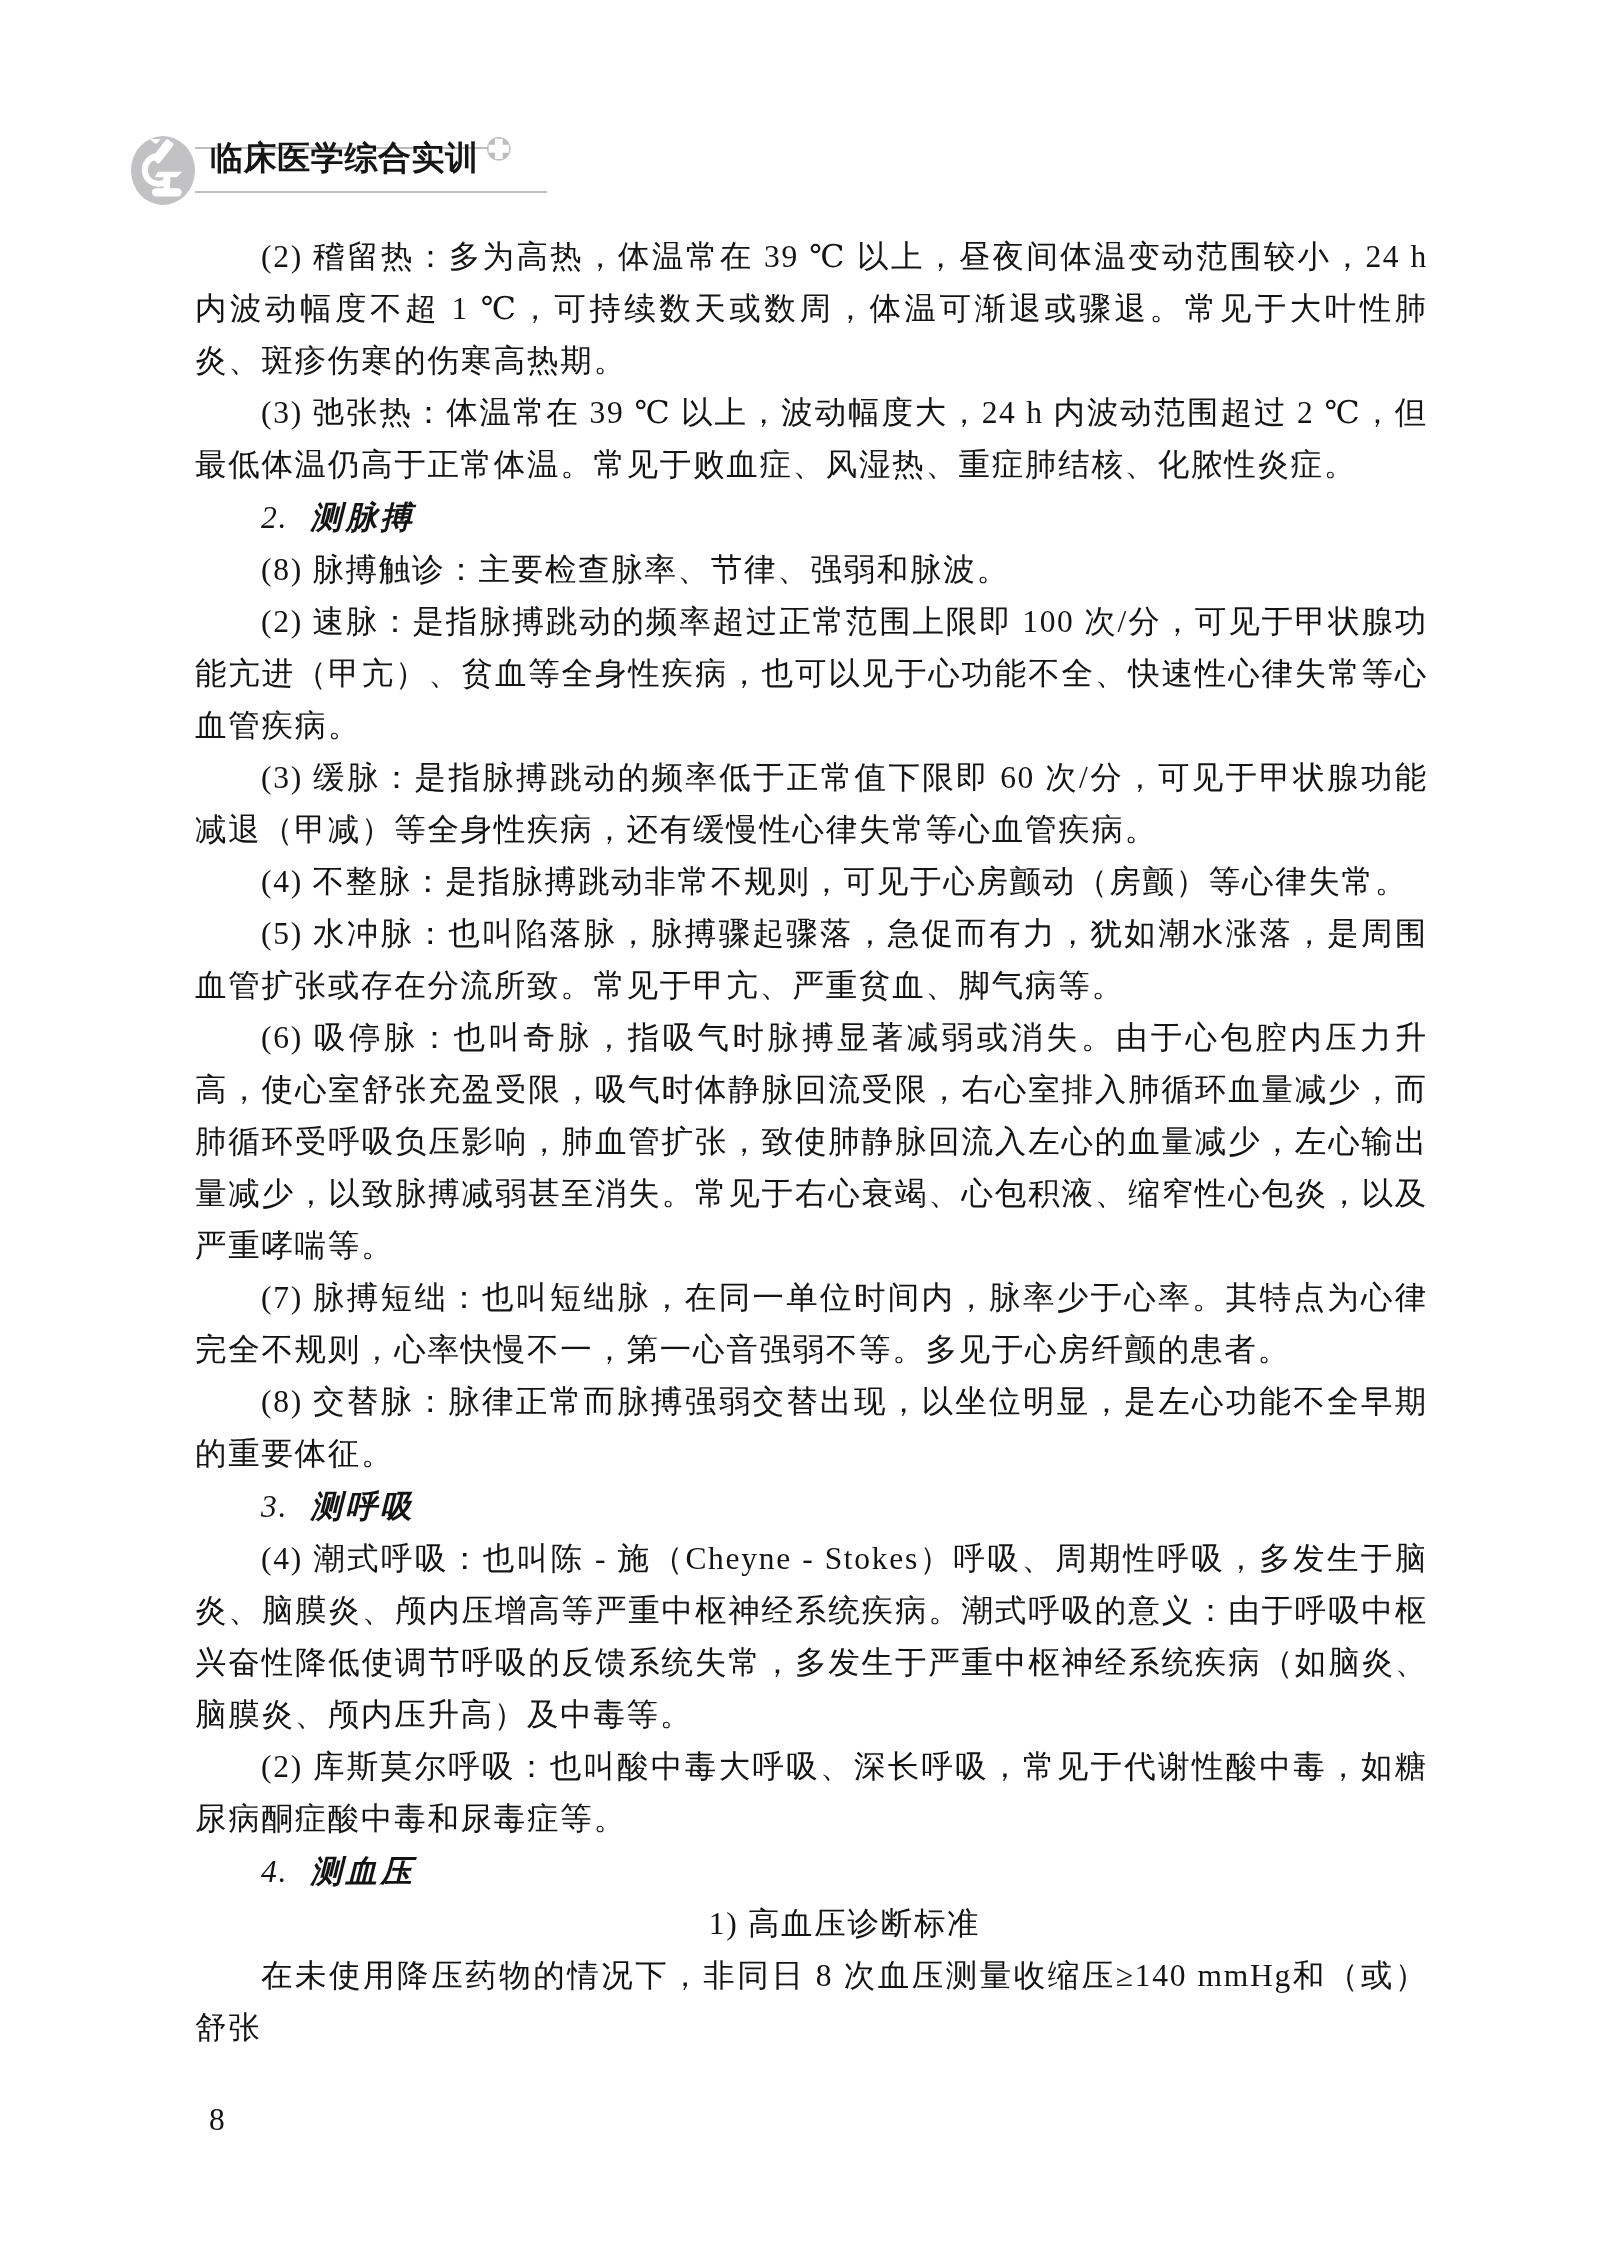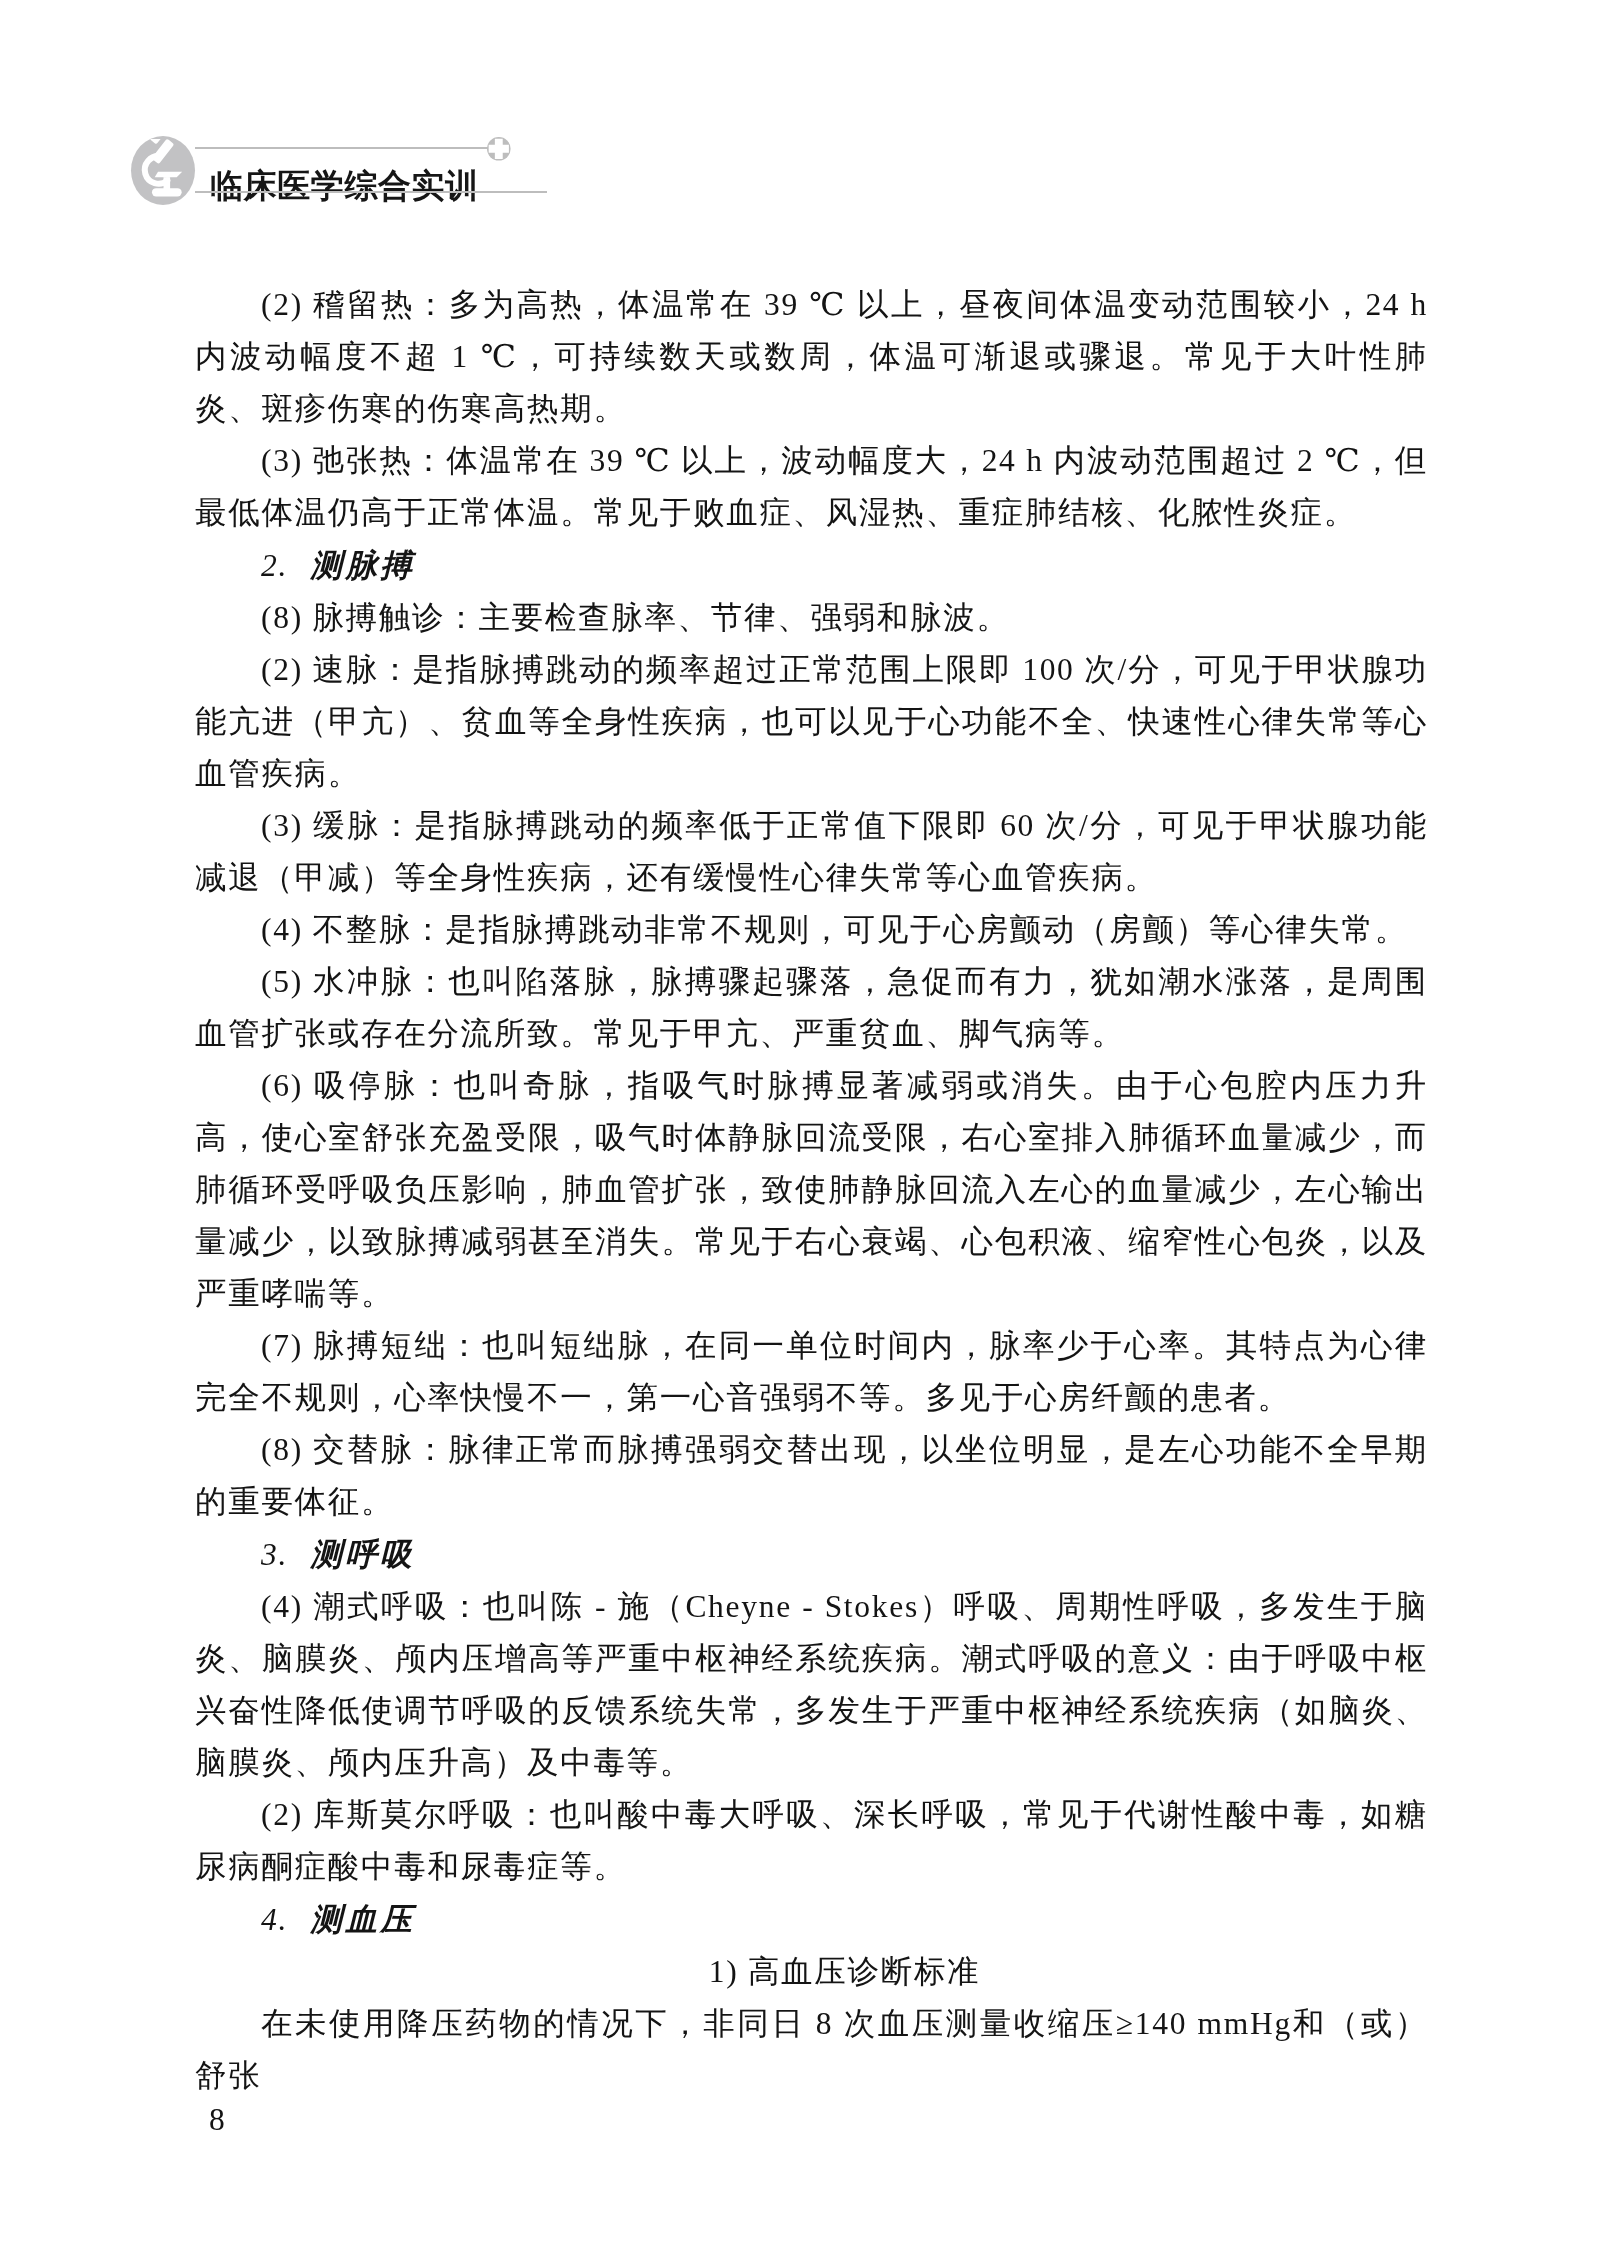--- a/index.html
+++ b/index.html
@@ -26,42 +26,41 @@
   .rule {
     position: absolute;
     height: 2.2px;
     background: #bdbdbd;
   }
   .rule-top    { left: 195px; top: 147px; width: 293px; }
   .rule-bottom { left: 195px; top: 191px; width: 352px; }
 
   .book-title {
     position: absolute;
-    left: 210px; top: 168px;
+    left: 210px; top: 140px;
     font-family: "DejaVu Sans", "Liberation Sans", sans-serif;
     font-weight: bold;
     font-size: 33px;
     line-height: 35px;
     letter-spacing: 0.6px;
     color: #161616;
     white-space: nowrap;
   }
 
   .cross-badge {
     position: absolute;
     left: 487px; top: 137px;
     width: 23.6px; height: 23.6px;
   }
 
   
   .text-block {
     position: absolute;
     left: 195px; top: 231px;
     width: 1233px;
-    margin-top: 48px;
   }
   .text-block p {
     margin: 0;
     font-size: 31.5px;
     line-height: 52px;
     letter-spacing: 1.7px;
     text-align: justify;
     text-indent: 66px;
   }
   .text-block p.heading {

